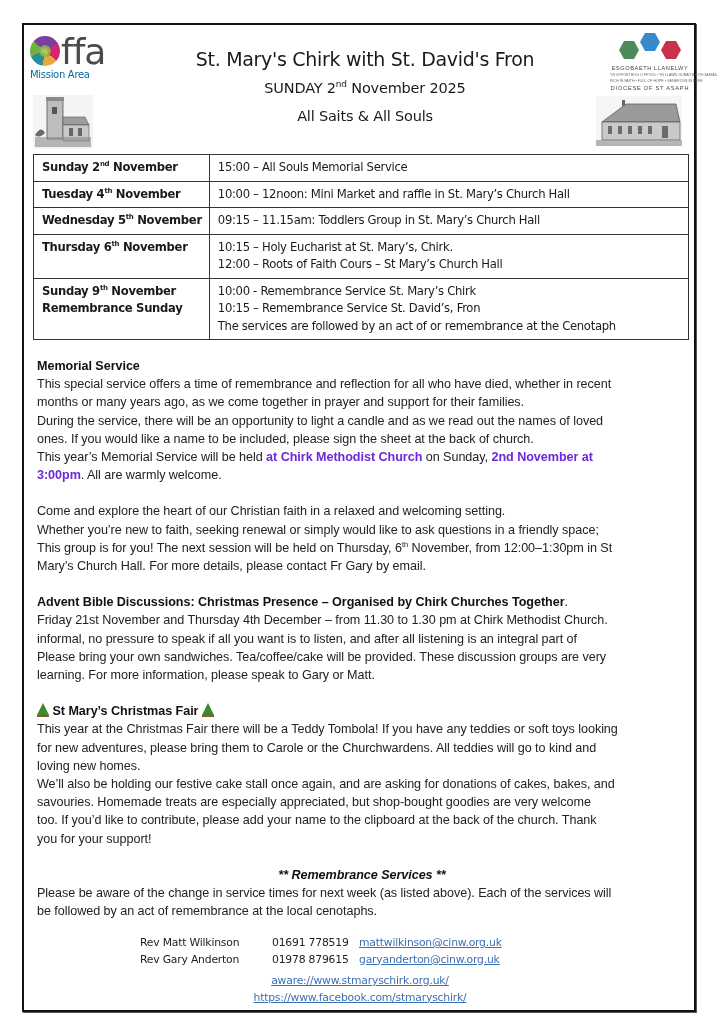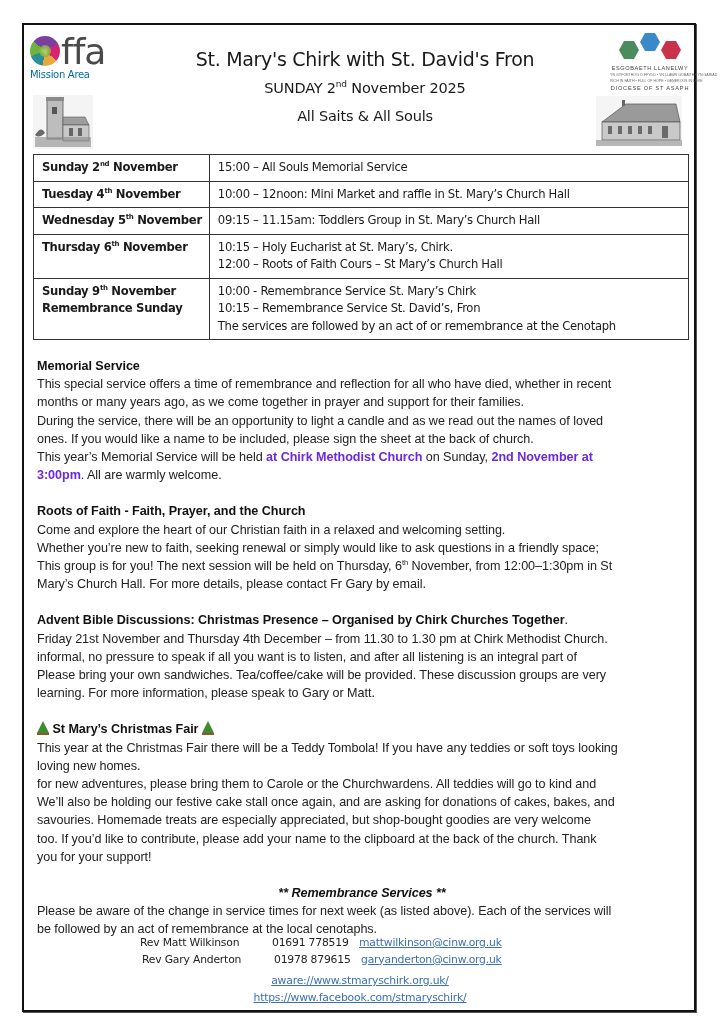--- a/index.html
+++ b/index.html
@@ -57,21 +57,21 @@
     .body .gap { height: 18px; }
     .body b { color: #6d28d9; }
     .body sup { font-size: 7.5px; vertical-align: 5px; line-height: 0; }
     .tree { display: inline-block; width: 12px; height: 14px; vertical-align: -2px; position: relative; }
     .tree::before { content: ""; position: absolute; left: 0; top: 0; width: 0; height: 0; border-left: 6px solid transparent; border-right: 6px solid transparent; border-bottom: 12px solid #3d8a2f; }
     .tree::after { content: ""; position: absolute; left: 0; bottom: 0; width: 12px; height: 2px; background: #8a5a2b; }
     .center { text-align: center; width: 650px; font-style: italic; }
 
     
     .contacts { position: absolute; left: 140px; top: 935px; font-family: "DejaVu Sans", sans-serif; font-size: 10.8px; line-height: 16.5px; color: #222; letter-spacing: -0.2px; }
-    .contacts .row { display: flex; white-space: nowrap; justify-content: flex-end; }
+    .contacts .row { display: flex; white-space: nowrap; }
     .contacts .name { width: 132px; }
     .contacts .phone { width: 87px; }
     .link { color: #3b6fb6; text-decoration: underline; }
     .links { position: absolute; left: 130px; top: 973px; width: 460px; text-align: center; font-family: "DejaVu Sans", sans-serif; font-size: 10.8px; line-height: 16.5px; letter-spacing: -0.2px; }
   </style>
 </head>
 <body>
 
 <div class="frame"></div>
 
@@ -180,40 +180,39 @@
     <h3>Memorial Service</h3>
     <p>This special service offers a time of remembrance and reflection for all who have died, whether in recent</p>
     <p>months or many years ago, as we come together in prayer and support for their families.</p>
     <p>During the service, there will be an opportunity to light a candle and as we read out the names of loved</p>
     <p>ones.  If you would like a name to be included, please sign the sheet at the back of church.</p>
     <p><span>This year’s Memorial Service will be held </span><b>at Chirk Methodist Church</b><span> on Sunday, </span><b>2nd November at</b></p>
     <p><b>3:00pm</b><span>. All are warmly welcome.</span></p>
   </section>
   <div class="gap"></div>
   <section>
-    <h3>Roots of Faith - Faith, Prayer, and the Church</h3>
     <p>Come and explore the heart of our Christian faith in a relaxed and welcoming setting.</p>
     <p>Whether you’re new to faith, seeking renewal or simply would like to ask questions in a friendly space;</p>
     <p><span>This group is for you! The next session will be held on Thursday, 6</span><sup>th</sup><span> November, from 12:00–1:30pm in St</span></p>
     <p>Mary’s Church Hall. For more details, please contact Fr Gary by email.</p>
   </section>
   <div class="gap"></div>
   <section>
     <h3><span>Advent Bible Discussions: Christmas Presence – Organised by Chirk Churches Together</span><span style="font-weight:normal">.</span></h3>
     <p>Friday 21st November and Thursday 4th December – from 11.30 to 1.30 pm at Chirk Methodist Church.</p>
     <p>informal, no pressure to speak if all you want is to listen, and after all listening is an integral part of</p>
     <p>Please bring your own sandwiches. Tea/coffee/cake will be provided. These discussion groups are very</p>
     <p>learning. For more information, please speak to Gary or Matt.</p>
   </section>
   <div class="gap"></div>
   <section>
     <h3><span class="tree"></span> <span>St Mary’s Christmas Fair</span> <span class="tree"></span></h3>
     <p>This year at the Christmas Fair there will be a Teddy Tombola! If you have any teddies or soft toys looking</p>
+    <p>for new adventures, please bring them to Carole or the Churchwardens. All teddies will go to kind and</p>
     <p>loving new homes.</p>
-    <p>for new adventures, please bring them to Carole or the Churchwardens. All teddies will go to kind and</p>
     <p>We’ll also be holding our festive cake stall once again, and are asking for donations of cakes, bakes, and</p>
     <p>savouries. Homemade treats are especially appreciated, but shop-bought goodies are very welcome</p>
     <p>too. If you’d like to contribute, please add your name to the clipboard at the back of the church. Thank</p>
     <p>you for your support!</p>
   </section>
   <div class="gap"></div>
   <section>
     <h3 class="center">** Remembrance Services **</h3>
     <p>Please be aware of the change in service times for next week (as listed above).  Each of the services will</p>
     <p>be followed by an act of remembrance at the local cenotaphs.</p>

